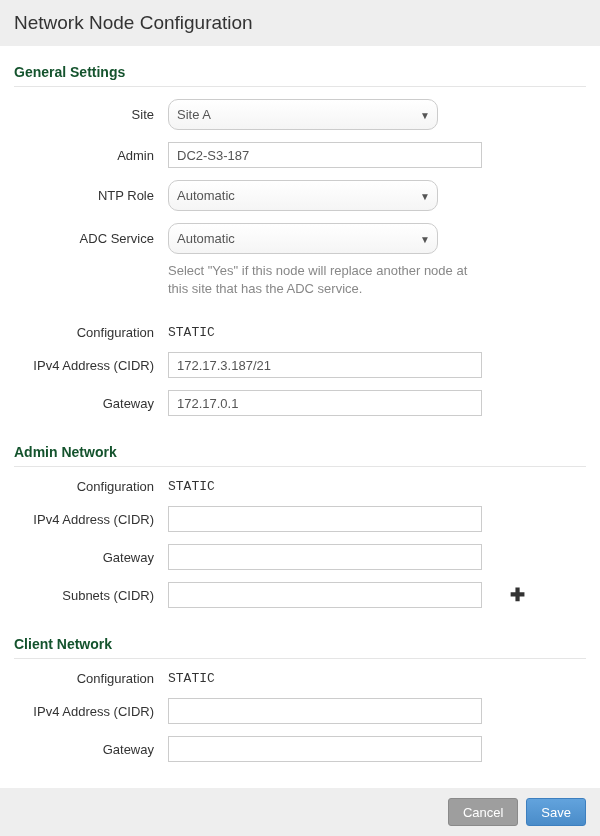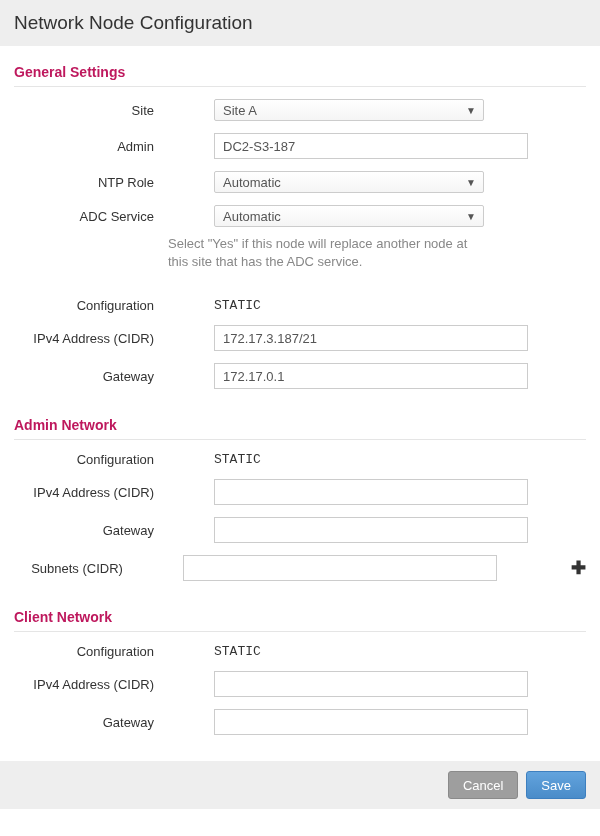--- a/index.html
+++ b/index.html
@@ -16,33 +16,32 @@
     font-size: 19px;
     color: #333;
     font-weight: 400;
   }
   .content {
     padding: 18px 14px 14px 14px;
   }
   .section-title {
     font-size: 14px;
     font-weight: bold;
-    color: #be185d;
+    color: #14532d;
     padding-bottom: 6px;
     border-bottom: 1px solid #e5e5e5;
     margin-top: 10px;
     margin-bottom: 12px;
   }
   .section-title.first { margin-top: 0; }
   .section-group { margin-bottom: 28px; }
   .row {
     display: flex;
     align-items: center;
     margin-bottom: 12px;
-    gap: 46px;
   }
   .label-col {
     width: 154px;
     text-align: right;
     padding-right: 14px;
     color: #333;
     font-size: 13px;
   }
   .field-col {
     flex: 0 0 270px;
@@ -78,27 +77,27 @@
   }
   .select-wrap {
     position: relative;
     width: 270px;
   }
   .select-wrap select {
     -webkit-appearance: none;
     -moz-appearance: none;
     appearance: none;
     width: 100%;
-    height: 22px;
+    height: 31px;
     padding: 2px 24px 2px 8px;
     border: 1px solid #ccc;
     background: linear-gradient(#ffffff, #f5f5f5);
     font-size: 13px;
     color: #555;
-    border-radius: 2px;
+    border-radius: 10px;
   }
   .select-caret {
     position: absolute;
     right: 8px;
     top: 50%;
     transform: translateY(-50%);
     pointer-events: none;
     color: #555;
     font-size: 10px;
   }

